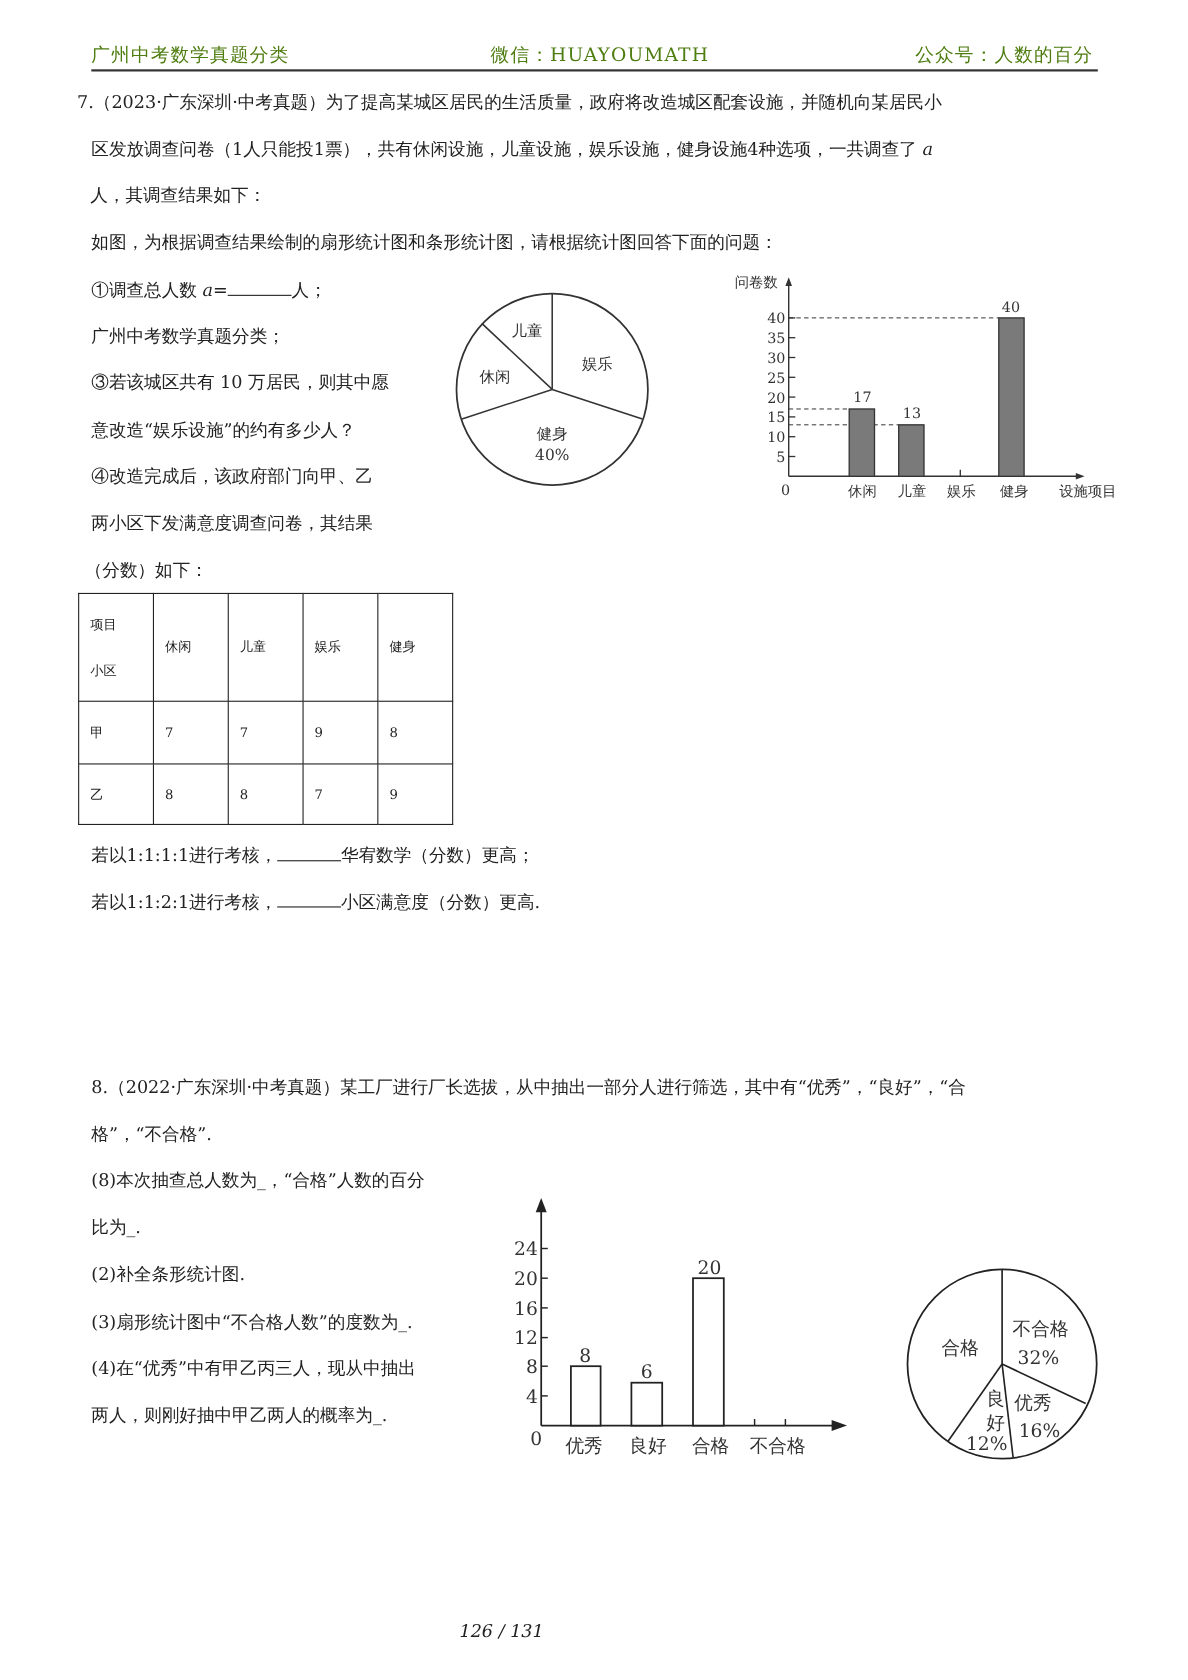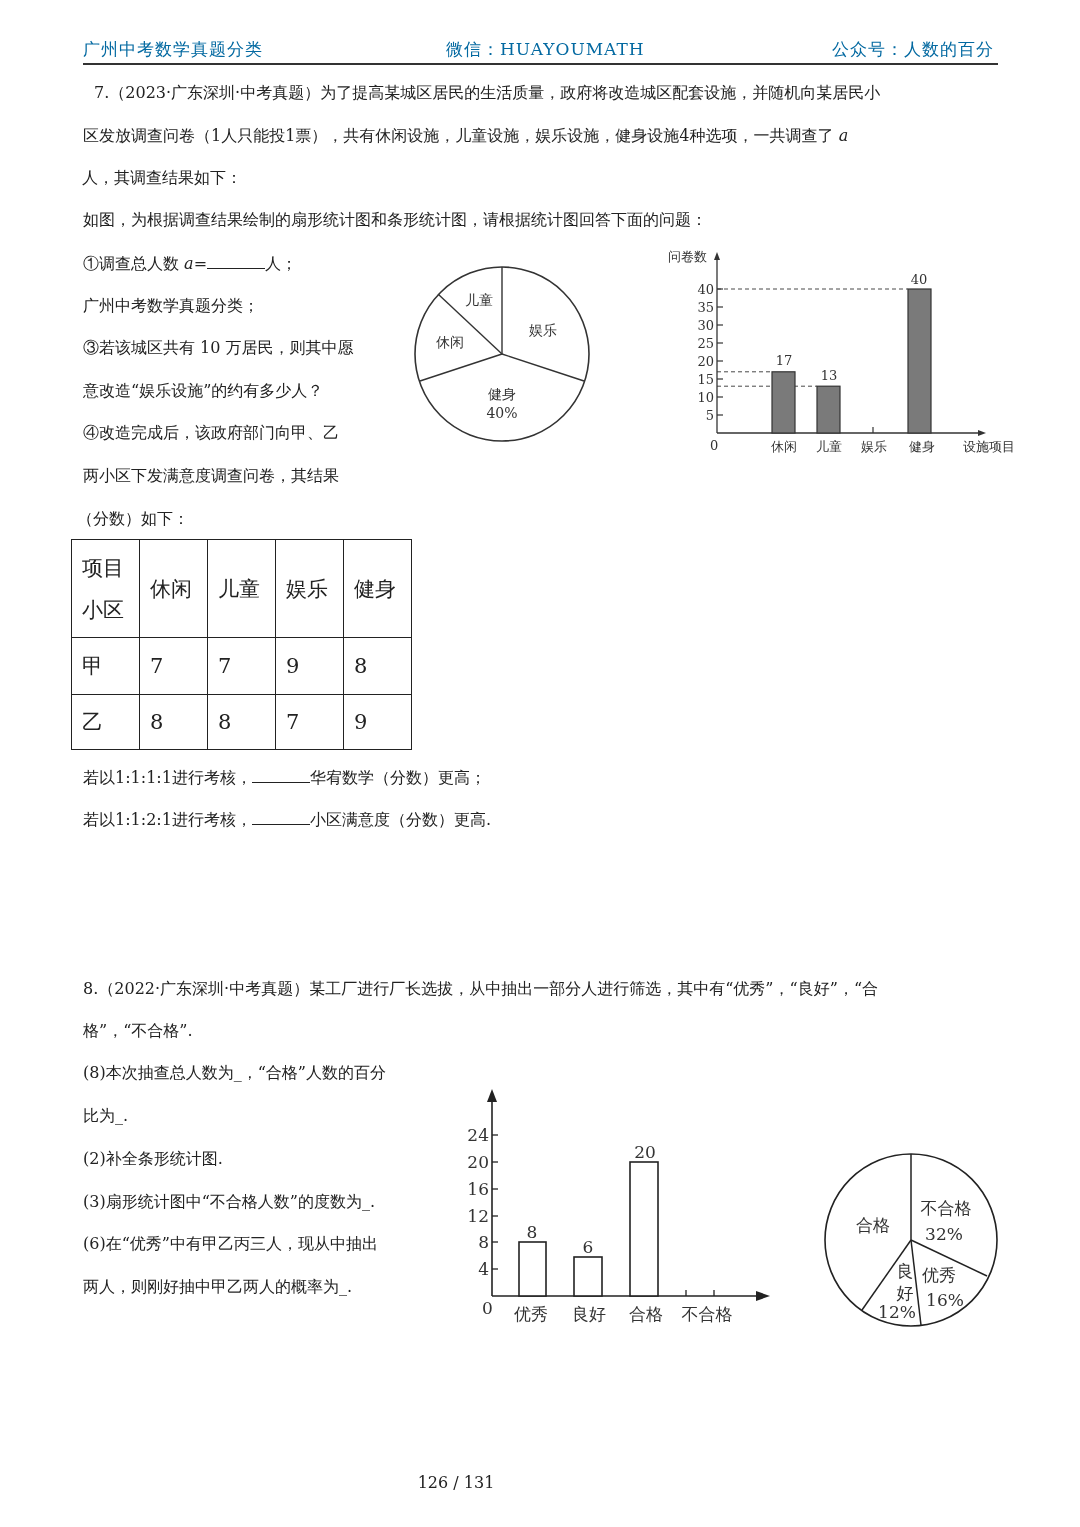--- a/index.html
+++ b/index.html
@@ -1,40 +1,40 @@
 <!DOCTYPE html>
 <html><head>
 <meta charset="utf-8">
 <style>
   html, body { margin:0; padding:0; background:#fff; }
   body { width:1080px; height:1527px; position:relative; overflow:hidden;
          font-family:"DejaVu Serif","Liberation Serif",serif; color:#222; }
   .abs { position:absolute; }
-  .hdr { position:absolute; top:38px; font-size:17px; color:#0369a1; letter-spacing:1px; }
+  .hdr { position:absolute; top:38px; font-size:17px; color:#4d7c0f; letter-spacing:1px; }
   .hdr-rule { position:absolute; left:83px; top:63px; width:915px; height:2px; background:#333; }
   .line { position:absolute; font-size:16px; line-height:22px; white-space:nowrap; color:#222; }
   .blank { display:inline-block; border-bottom:1px solid #222; width:58px; height:16px; vertical-align:baseline; }
-  table.score { position:absolute; left:71px; top:539px; border-collapse:collapse; font-size:21px; }
+  table.score { position:absolute; left:71px; top:539px; border-collapse:collapse; font-size:12px; }
   table.score td { border:1.5px solid #222; width:57px; padding:0 0 0 10px; vertical-align:middle; text-align:left; }
   table.score tr.h td { height:97px; }
   table.score tr.r1 td { height:56px; }
   table.score tr.r2 td { height:54px; }
   .corner span { display:block; line-height:42px; }
   svg text { font-family:"DejaVu Serif","Liberation Serif",serif; }
-  .pagenum { position:absolute; left:0; width:912px; top:1473px; text-align:center; font-size:16px; }
+  .pagenum { position:absolute; left:0; width:912px; top:1473px; text-align:center; font-size:16px;font-style:italic; }
 </style>
 </head>
 <body>
 
 <div class="hdr" style="left:83px">广州中考数学真题分类</div>
 <div class="hdr" style="left:446px">微信：HUAYOUMATH</div>
 <div class="hdr" style="left:832px">公众号：人数的百分</div>
 <div class="hdr-rule"></div>
 
-<div class="line" style="left:94px;top:82px">7.（2023·广东深圳·中考真题）为了提高某城区居民的生活质量，政府将改造城区配套设施，并随机向某居民小</div>
+<div class="line" style="left:70px;top:82px">7.（2023·广东深圳·中考真题）为了提高某城区居民的生活质量，政府将改造城区配套设施，并随机向某居民小</div>
 <div class="line" style="left:83px;top:125px"><span>区发放调查问卷（1人只能投1票），共有休闲设施，儿童设施，娱乐设施，健身设施4种选项，一共调查了</span> <i>a</i></div>
 <div class="line" style="left:82px;top:167px">人，其调查结果如下：</div>
 <div class="line" style="left:83px;top:209px">如图，为根据调查结果绘制的扇形统计图和条形统计图，请根据统计图回答下面的问题：</div>
 
 <div class="line" style="left:83px;top:252px">
   <span>①调查总人数</span>
   <i>a</i><span>=</span><span class="blank"></span><span>人；</span>
 </div>
 <div class="line" style="left:83px;top:295px">广州中考数学真题分类；</div>
 <div class="line" style="left:83px;top:337px">③若该城区共有 10 万居民，则其中愿</div>
@@ -146,21 +146,21 @@
   <span>若以1:1:2:1进行考核，</span><span class="blank"></span><span>小区满意度（分数）更高.</span>
 </div>
 
 <div class="line" style="left:83px;top:978px">8.（2022·广东深圳·中考真题）某工厂进行厂长选拔，从中抽出一部分人进行筛选，其中有“优秀”，“良好”，“合</div>
 <div class="line" style="left:83px;top:1020px">格”，“不合格”.</div>
 
 <div class="line" style="left:83px;top:1062px">(8)本次抽查总人数为_，“合格”人数的百分</div>
 <div class="line" style="left:83px;top:1105px">比为_.</div>
 <div class="line" style="left:83px;top:1148px">(2)补全条形统计图.</div>
 <div class="line" style="left:83px;top:1191px">(3)扇形统计图中“不合格人数”的度数为_.</div>
-<div class="line" style="left:83px;top:1233px">(6)在“优秀”中有甲乙丙三人，现从中抽出</div>
+<div class="line" style="left:83px;top:1233px">(4)在“优秀”中有甲乙丙三人，现从中抽出</div>
 <div class="line" style="left:83px;top:1276px">两人，则刚好抽中甲乙两人的概率为_.</div>
 
 <svg class="abs" style="left:460px;top:1080px" width="320" height="260" viewBox="0 0 320 260">
   <line x1="32" y1="216" x2="32" y2="18" stroke="#222" stroke-width="1.6"></line>
   <polygon points="32,9 27,22 37,22" fill="#222"></polygon>
   <line x1="32" y1="216" x2="300" y2="216" stroke="#222" stroke-width="1.6"></line>
   <polygon points="310,216 296,211 296,221" fill="#222"></polygon>
   <text x="22" y="234" font-size="17" fill="#333">0</text>
 
   <g stroke="#222" stroke-width="1.3">

